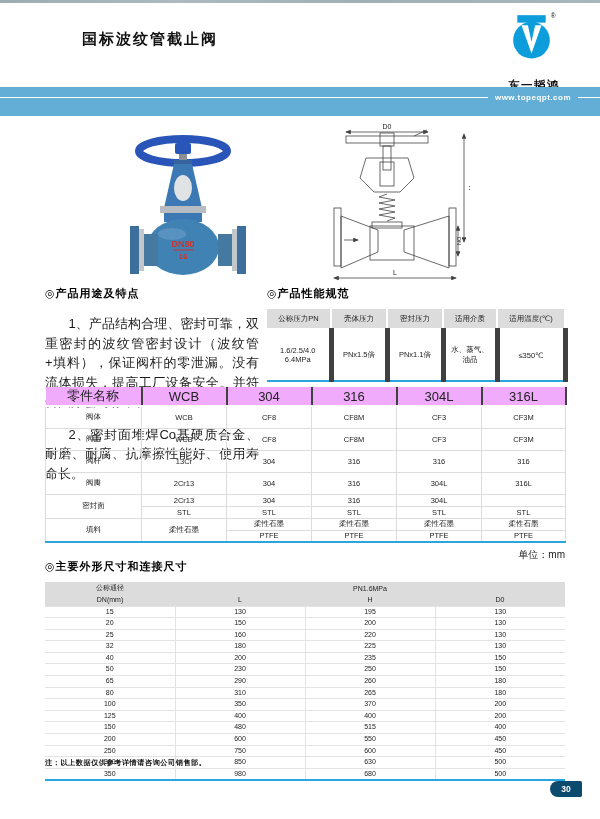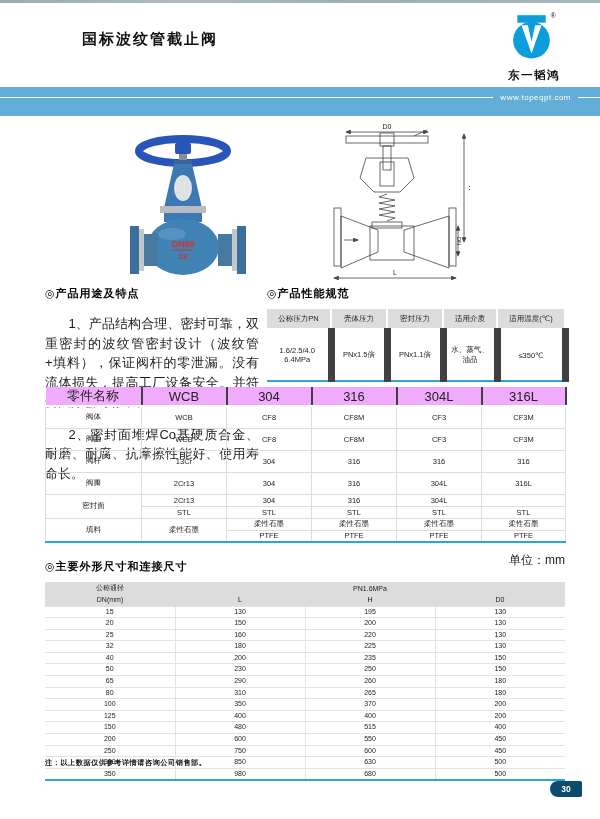--- a/index.html
+++ b/index.html
@@ -9,54 +9,54 @@
     font-family:"Liberation Sans","DejaVu Sans",sans-serif; color:#1c1c1c; overflow:hidden;
   }
   .scan-edge { position:absolute; left:0; top:0; width:600px; height:3px;
     background:linear-gradient(90deg,#8496a0,#9aa8b0 30%,#8a9aa4 60%,#93a3ac); opacity:.8; }
 
   
   .page-title { position:absolute; left:45px; top:30px; font-size:15px; font-weight:700;
     letter-spacing:2px; color:#111;margin-left:37px; }
   .logo { position:absolute; right:22px; top:10px; width:88px; text-align:center; }
   .logo svg { display:block; margin:0 auto; }
-  .brand-name { margin-top:6px; font-size:11.5px; font-weight:700; letter-spacing:1.5px; color:#111; }
+  .brand-name { margin-top:16px; font-size:11.5px; font-weight:700; letter-spacing:1.5px; color:#111; }
 
   
   .banner { position:absolute; left:0; top:87px; width:600px; height:29px; background:#63aed7; }
   .banner-row { position:absolute; left:0; right:0; top:6px; display:flex; align-items:center; }
   .banner-rule { height:1px; background:#ffffff; }
   .rule-left { flex:1; }
   .rule-right { width:22px; }
-  .banner-url { color:#fff; font-size:8px; font-weight:400; letter-spacing:.5px; padding:0 7px; }
+  .banner-url { color:#fff; font-size:8px; font-weight:700; letter-spacing:.5px; padding:0 7px; }
 
   
   .photo-wrap { position:absolute; left:118px; top:130px; }
   .draw-wrap  { position:absolute; left:330px; top:122px; }
 
   
   .sec-title { font-size:11px; font-weight:700; color:#000; letter-spacing:1px; }
   .features { position:absolute; left:45px; top:286px; width:214px; }
   .features p { margin-top:13px; font-size:13px; line-height:1.5; text-align:justify;
     text-indent:1.8em; color:#1b1b1b; }
 
   .perf { position:absolute; left:267px; top:286px; width:298px; }
   .materials { position:absolute; left:45px; top:379px; width:520px; }
   .dims { position:absolute; left:45px; top:559px; width:520px; }
   .dims-head { position:relative; }
-  .unit-label { position:absolute; right:0; bottom:5px; font-size:12px; color:#222;margin-left:16px; }
+  .unit-label { position:absolute; right:0; bottom:12px; font-size:10px; color:#222;margin-left:16px; }
 
   table { border-collapse:collapse; width:100%; table-layout:fixed; margin-top:8px;
     border-bottom:2px solid #2aa5dd; }
   td { text-align:center; vertical-align:middle; color:#222; }
 
   .tbl-perf tr.hdr td { background:#dcdcdc; height:20px; font-size:7.5px;
     border-right:2px solid #fff; border-bottom:2px solid #fff; }
   .tbl-perf tr.body td { height:52px; font-size:7.5px; white-space:pre-line;
-    border-right:7px solid #404040; }
+    border-right:5px solid #404040; }
   .tbl-perf td:last-child { border-right:none; }
 
   .tbl-mat tr.hdr td { background:#f0abfc; height:18px; font-size:13px;
     border-right:2px solid #404040; border-bottom:2px solid #fff; }
   .tbl-mat tr.r-full td, .tbl-mat tr.r-sub td { border:1px solid #ddd; font-size:7.5px; }
   .tbl-mat tr.r-full td { height:22px; }
   .tbl-mat tr.r-sub td { height:12px; }
   .tbl-mat td:first-child { border-left:none; }
   .tbl-mat td:last-child { border-right:none; }
 

